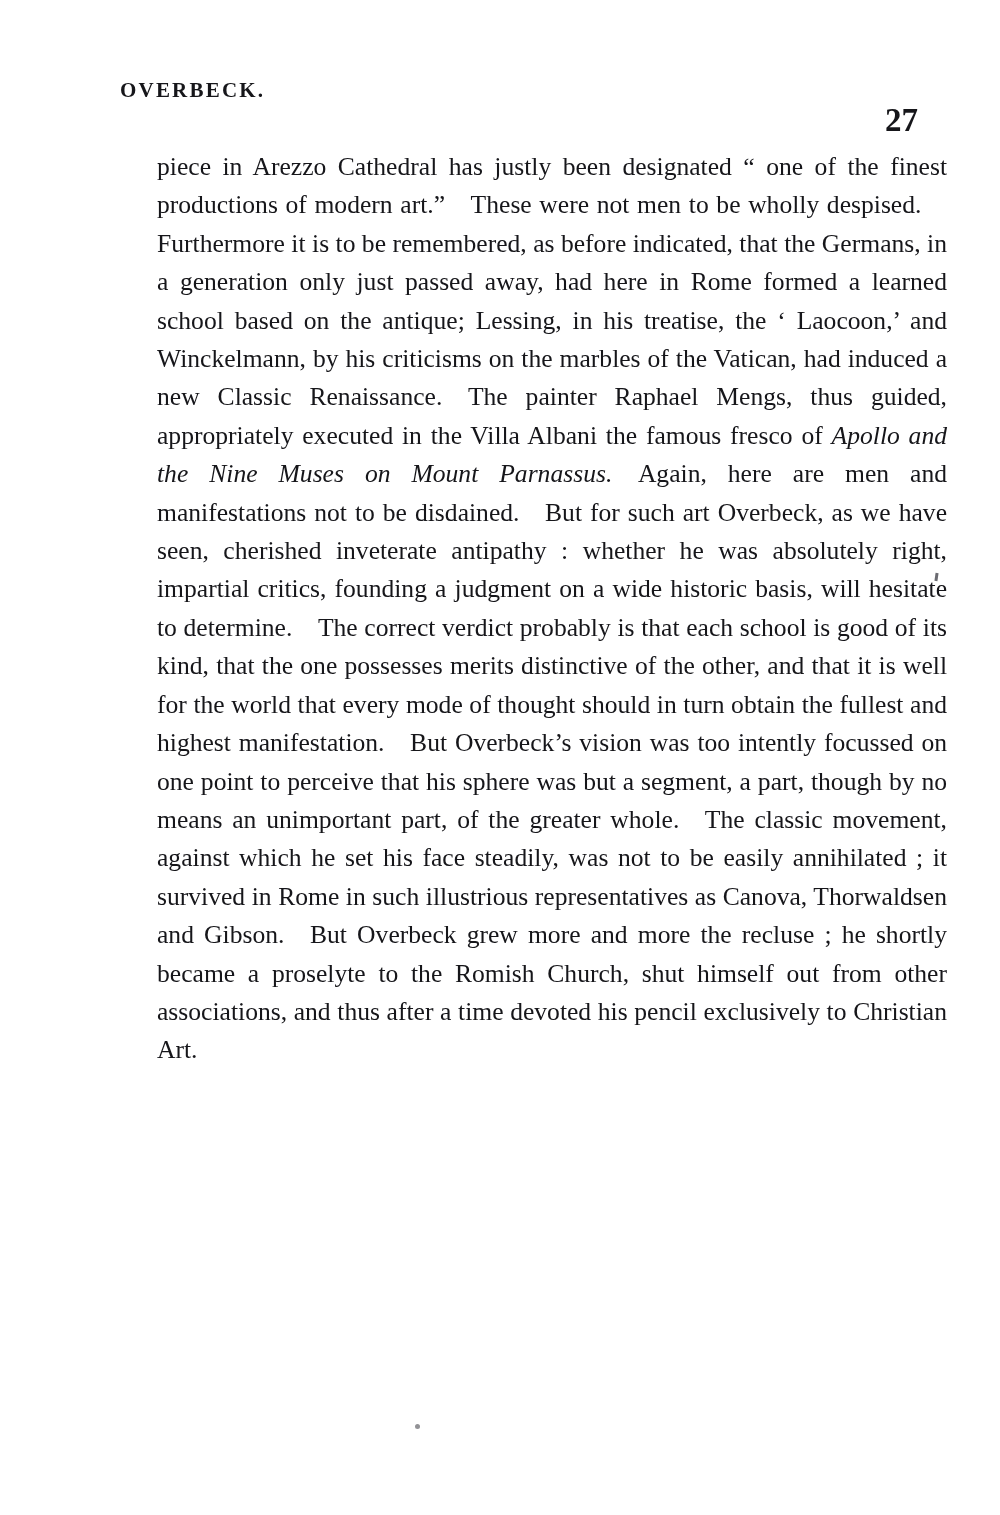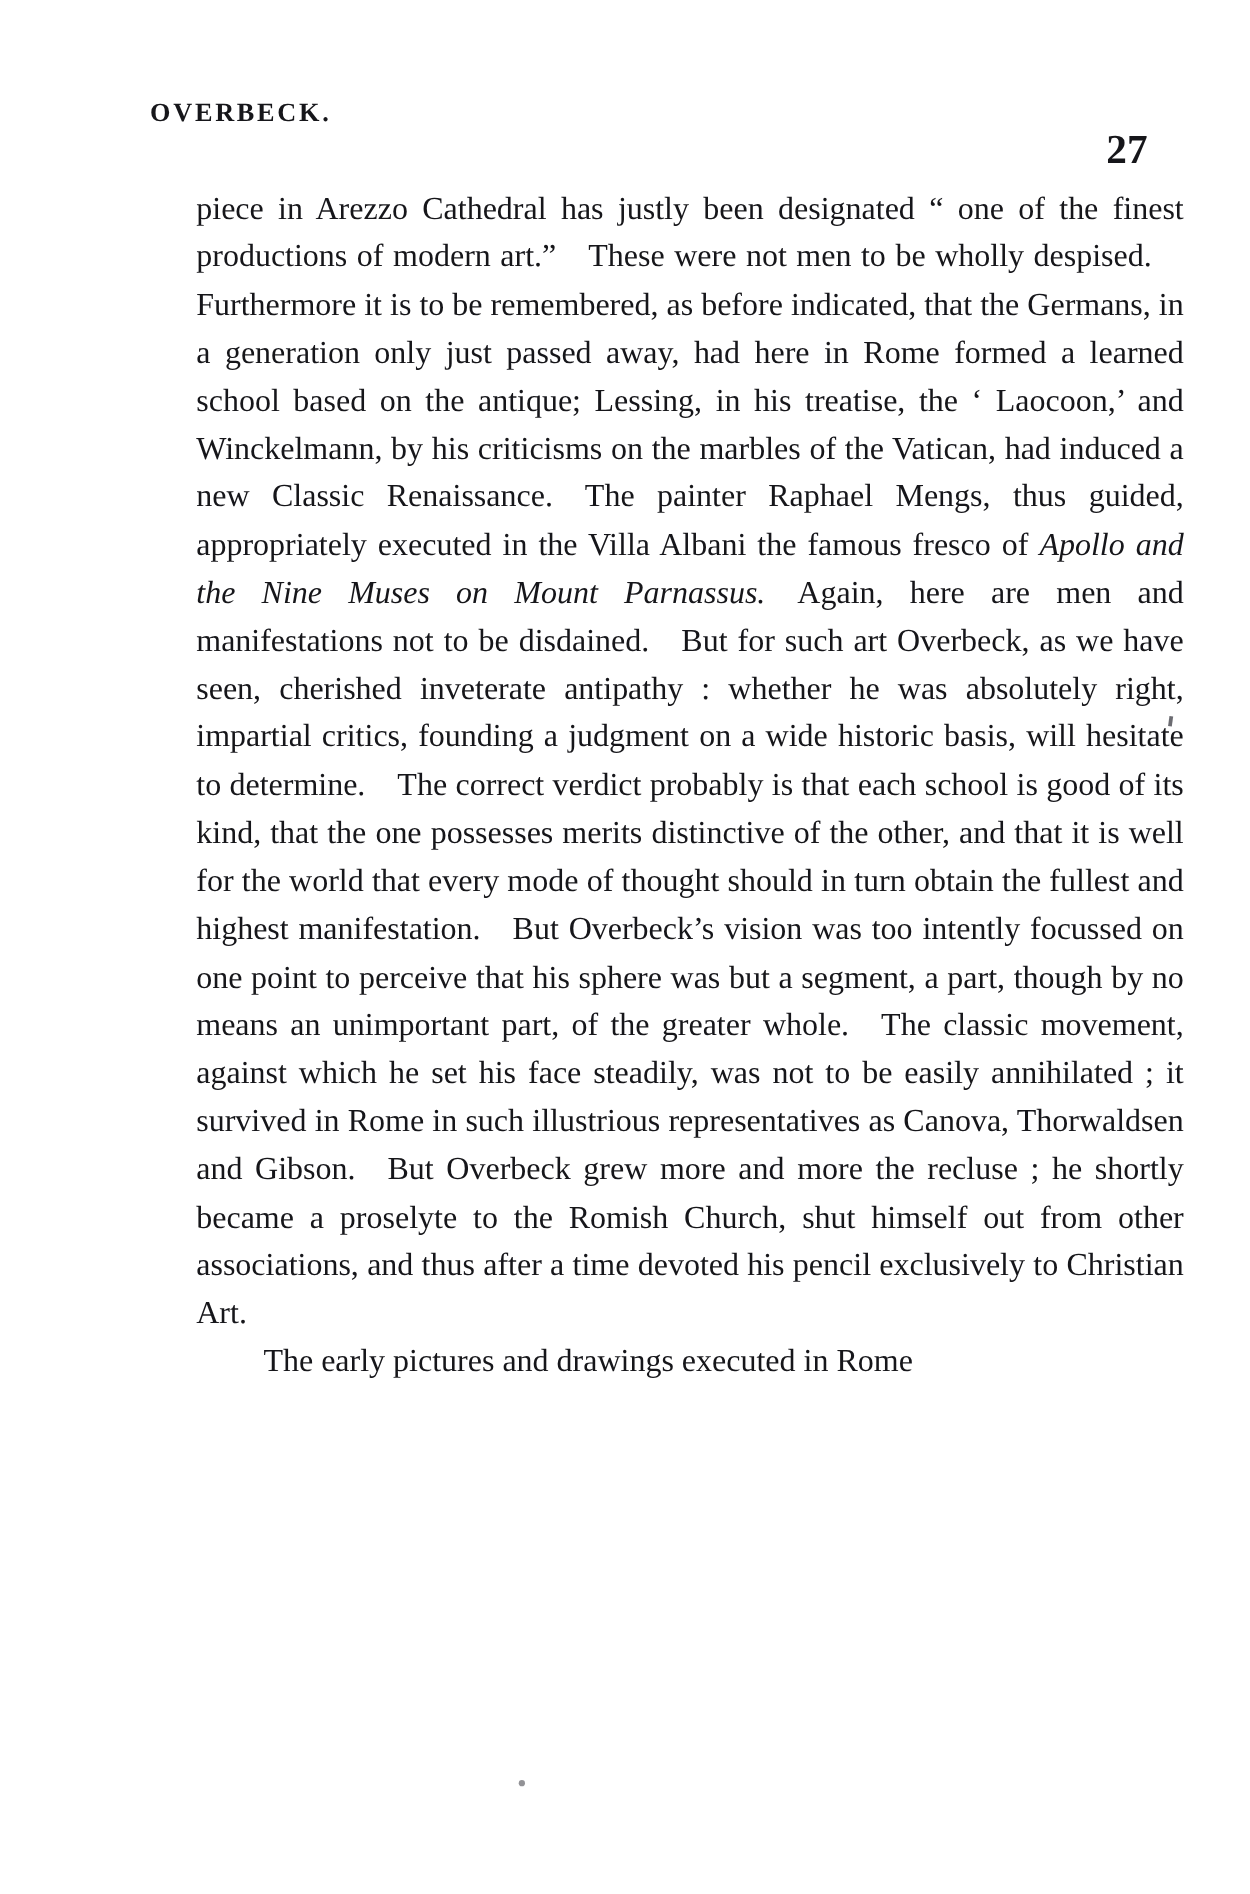--- a/index.html
+++ b/index.html
@@ -96,19 +96,18 @@
 
 <div class="page">
 
   <div class="header">
     <div class="running-head">OVERBECK.</div>
     <div class="folio">27</div>
   </div>
 
   <div class="body-text">
     <p><span>piece in Arezzo Cathedral has justly been designated “ one of the finest productions of modern art.” These were not men to be wholly despised. Furthermore it is to be remembered, as before indicated, that the Germans, in a generation only just passed away, had here in Rome formed a learned school based on the antique; Lessing, in his treatise, the ‘ Laocoon,’ and Winckelmann, by his criticisms on the marbles of the Vatican, had induced a new Classic Renaissance. The painter Raphael Mengs, thus guided, appropriately executed in the Villa Albani the famous fresco of </span><i>Apollo and the Nine Muses on Mount Parnassus.</i><span> Again, here are men and manifestations not to be disdained. But for such art Overbeck, as we have seen, cherished inveterate antipathy : whether he was absolutely right, impartial critics, founding a judgment on a wide historic basis, will hesitate to determine. The correct verdict probably is that each school is good of its kind, that the one possesses merits distinctive of the other, and that it is well for the world that every mode of thought should in turn obtain the fullest and highest manifestation. But Overbeck’s vision was too intently focussed on one point to perceive that his sphere was but a segment, a part, though by no means an unimportant part, of the greater whole. The classic movement, against which he set his face steadily, was not to be easily annihilated ; it survived in Rome in such illustrious representatives as Canova, Thorwaldsen and Gibson. But Overbeck grew more and more the recluse ; he shortly became a proselyte to the Romish Church, shut himself out from other associations, and thus after a time devoted his pencil exclusively to Christian Art.</span></p>
-    <p class="indented">The early pictures and drawings executed in Rome</p>
   </div>
 
   <div class="stray-mark"></div>
   <div class="page-speck"></div>
 
 </div>
 
 </body></html>

